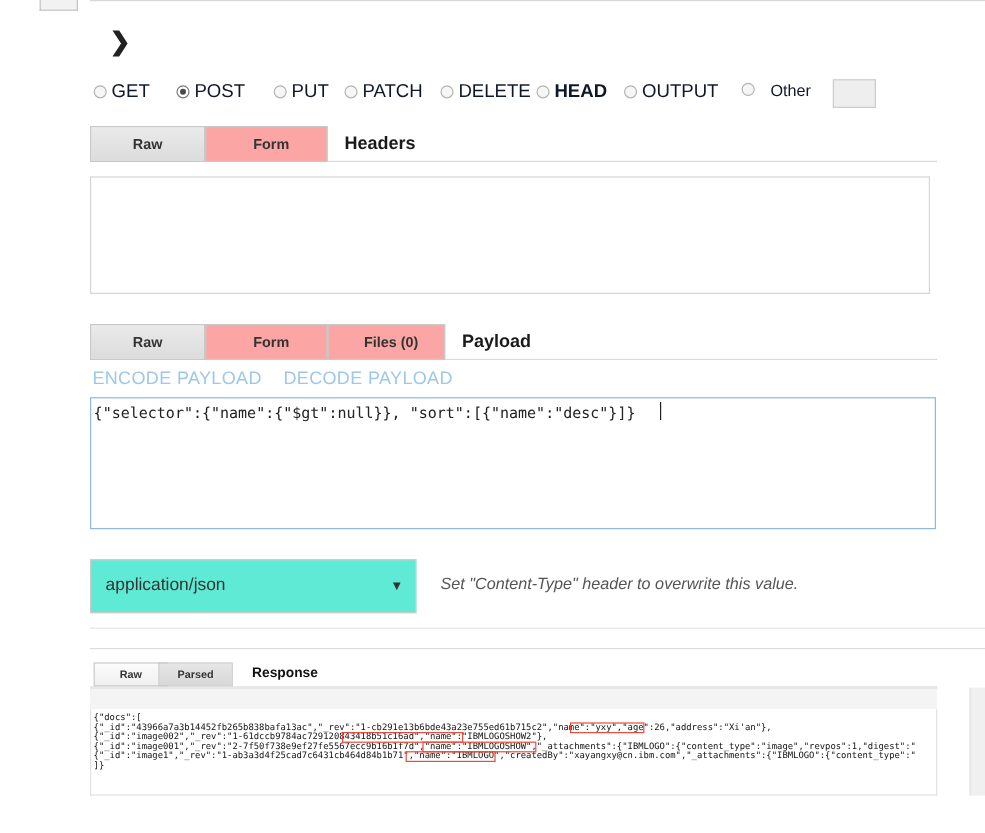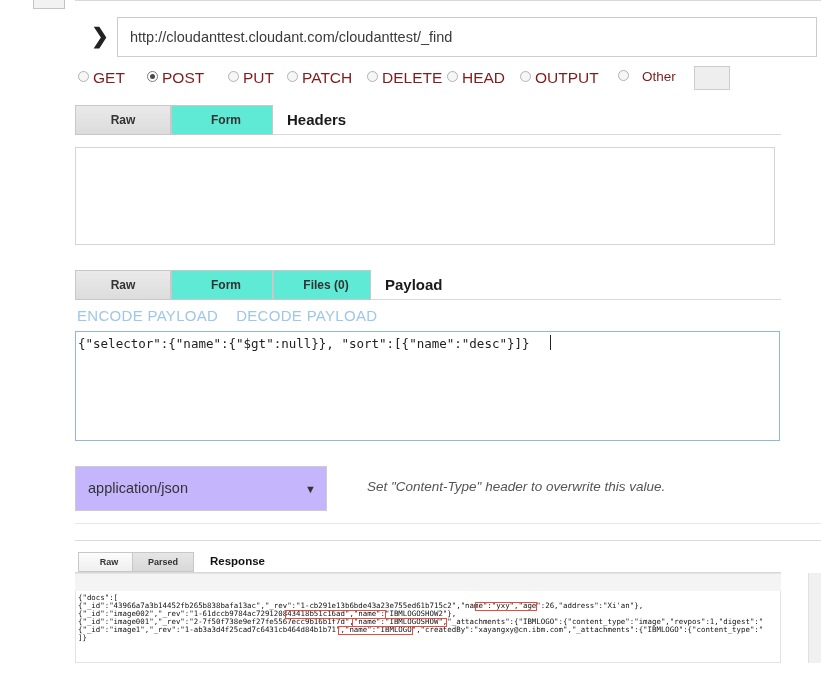--- a/index.html
+++ b/index.html
@@ -117,21 +117,21 @@
     top: 2px;
     width: 5px;
     height: 5px;
     border-radius: 50%;
     background: #4a4a4a;
   }
   .radio-label {
     display: inline-block;
     margin-left: 4px;
     font-size: 15.5px;
-    color: #7f1d1d;
+    color: #0f172a;
     vertical-align: middle;
   }
   .radio-label.small {
     font-size: 13.5px;
     margin-left: 13px;
   }
   .other-box {
     position: absolute;
     left: 619px;
     top: -2px;
@@ -157,21 +157,21 @@
     font-size: 12px;
     font-weight: bold;
     color: #333333;
     text-align: center;
     line-height: 29px;
   }
   .tab.active {
     background: linear-gradient(#eaeaea, #dcdcdc);
   }
   .tab.plainwhite {
-    background: #5eead4;
+    background: #fca5a5;
     padding-left: 8px;
   }
   .tab-heading {
     position: absolute;
     top: 0px;
     height: 30px;
     line-height: 29px;
     font-size: 15px;
     font-weight: bold;
     color: #1a1a1a;
@@ -235,24 +235,24 @@
     width: 1px;
     height: 15px;
     background: #222;
   }
 
   
   .ct-select {
     position: absolute;
     left: 0px;
     top: 465px;
-    width: 252px;
+    width: 272px;
     height: 45px;
     border: 1px solid #cccccc;
-    background: #c4b5fd;
+    background: #5eead4;
     box-sizing: border-box;
   }
   .ct-value {
     position: absolute;
     left: 12px;
     top: 13px;
     font-size: 14.5px;
     color: #333333;
   }
   .ct-arrow {
@@ -411,42 +411,39 @@
 
 <div id="root">
 
   <div class="corner-stub"></div>
   <div class="top-hairline"></div>
 
   <div class="request-panel">
 
     <div class="url-row">
       <div class="chevron">❯</div>
-      <div class="url-box">
-        <div class="url-text">http://cloudanttest.cloudant.com/cloudanttest/_find</div>
-      </div>
     </div>
 
     <div class="methods">
       <label class="radio-item" style="left:3px;">
         <span class="radio-dot"></span><span class="radio-label">GET</span>
       </label>
       <label class="radio-item" style="left:72px;">
         <span class="radio-dot checked"></span><span class="radio-label">POST</span>
       </label>
       <label class="radio-item" style="left:153px;">
         <span class="radio-dot"></span><span class="radio-label">PUT</span>
       </label>
       <label class="radio-item" style="left:212px;">
         <span class="radio-dot"></span><span class="radio-label">PATCH</span>
       </label>
       <label class="radio-item" style="left:292px;">
         <span class="radio-dot"></span><span class="radio-label">DELETE</span>
       </label>
-      <label class="radio-item" style="left:372px;">
+      <label class="radio-item" style="left:372px;font-weight:bold;">
         <span class="radio-dot"></span><span class="radio-label">HEAD</span>
       </label>
       <label class="radio-item" style="left:445px;">
         <span class="radio-dot"></span><span class="radio-label">OUTPUT</span>
       </label>
       <label class="radio-item" style="left:543px; top:-1px;">
         <span class="radio-dot"></span><span class="radio-label small">Other</span>
       </label>
       <div class="other-box"></div>
     </div>

